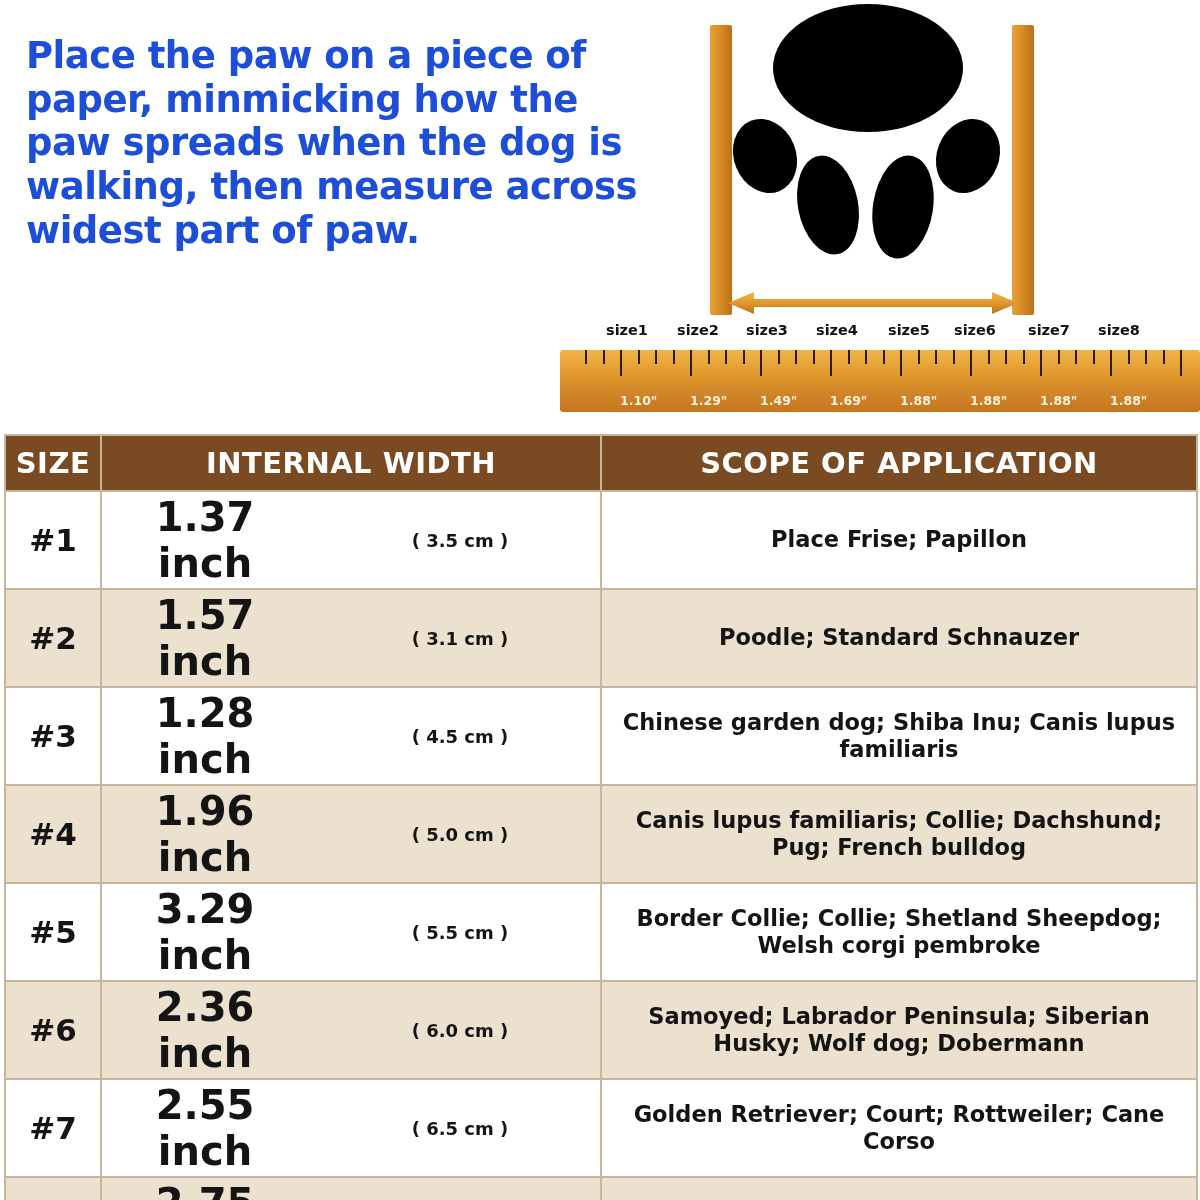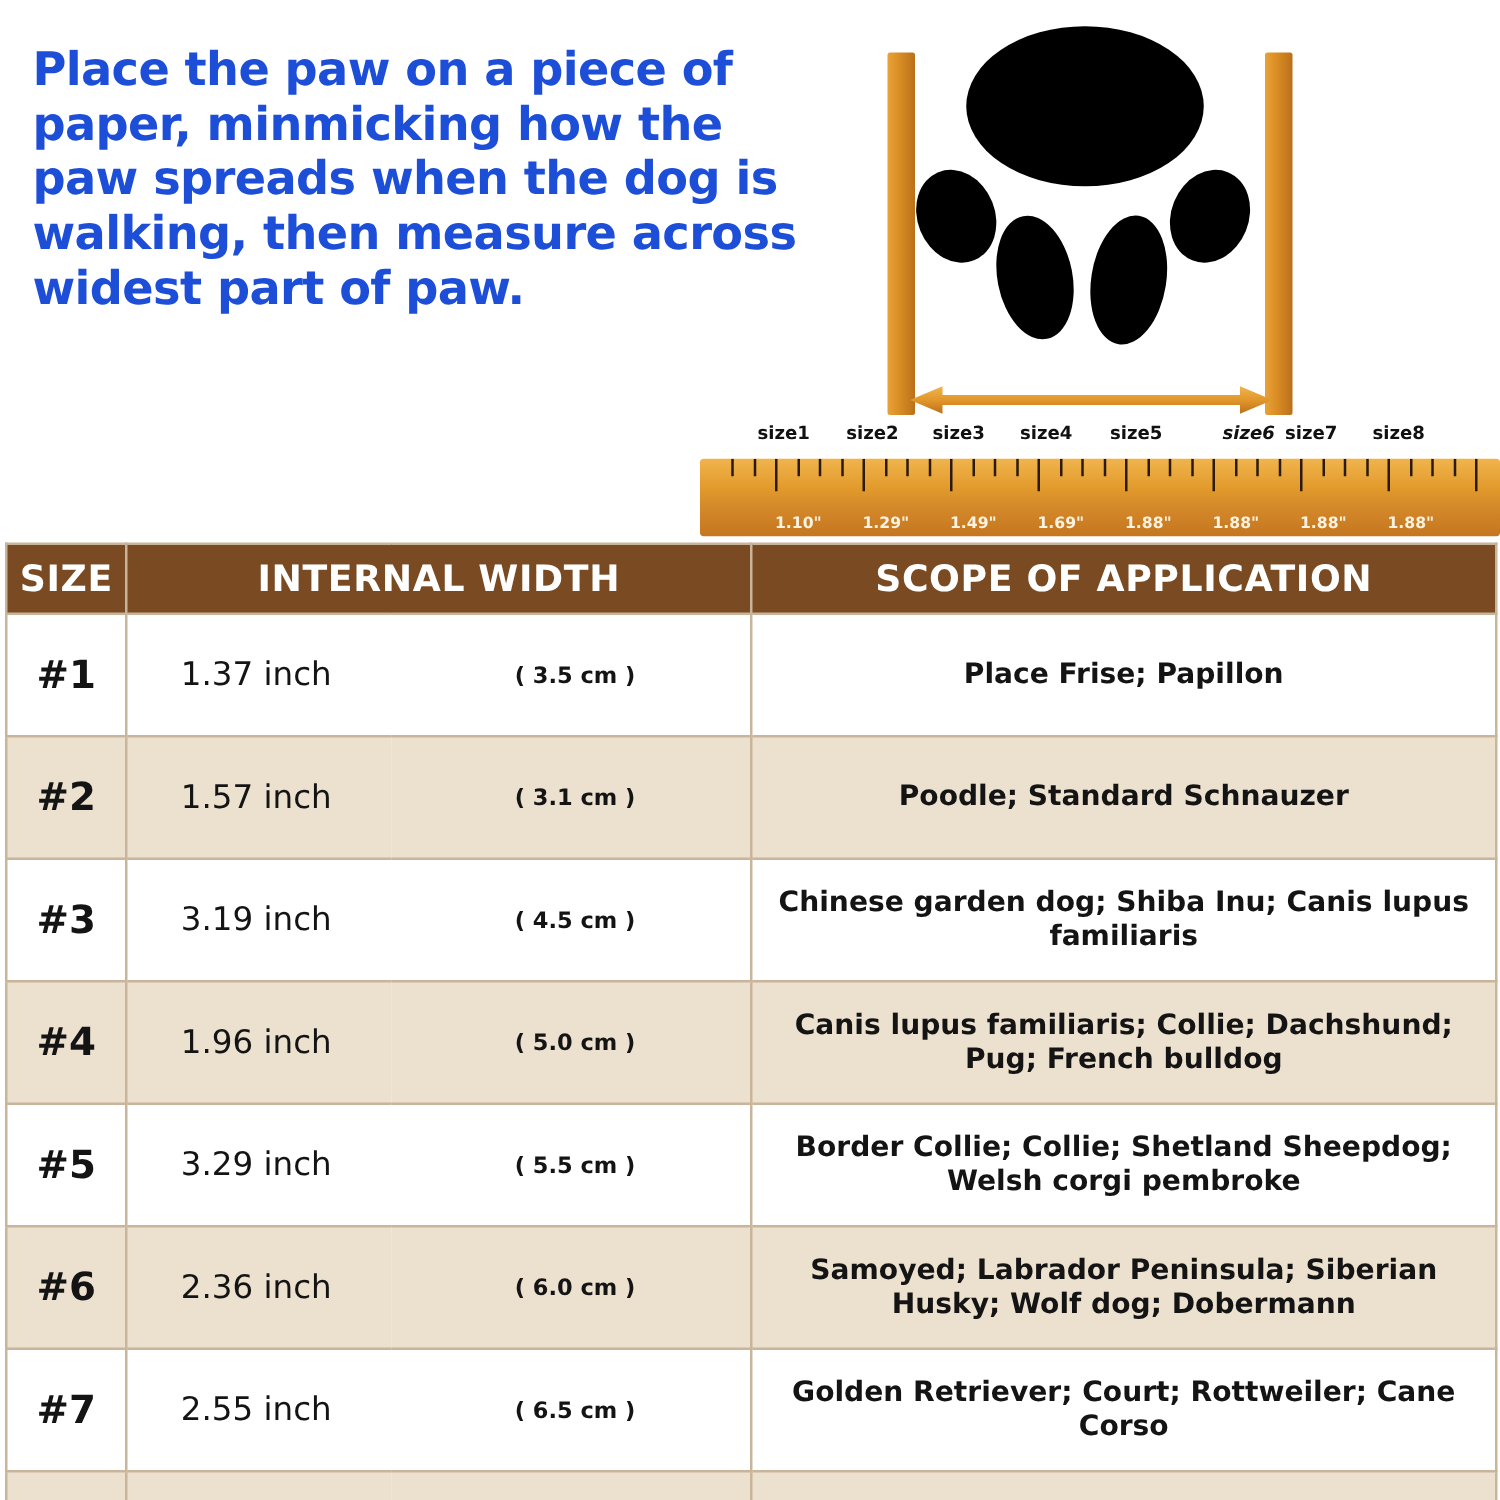--- a/index.html
+++ b/index.html
@@ -35,21 +35,20 @@
     font-family: "DejaVu Sans", sans-serif;
   }
 
   
   .diagram {
     position: absolute;
     left: 560px;
     top: 0px;
     width: 640px;
     height: 430px;
-    margin-top: 17px;
   }
   .post {
     position: absolute;
     width: 22px;
     background: linear-gradient(to right, #e8a238 0%, #d98c24 45%, #b9701a 100%);
     border-radius: 2px;
   }
   .post.left  { left: 150px; top: 25px; height: 290px; }
   .post.right { left: 452px; top: 25px; height: 290px; }
 
@@ -171,22 +170,22 @@
     color: #141414;
   }
   table.size-table tbody tr:nth-child(odd)  td { background: #ffffff; }
   table.size-table tbody tr:nth-child(even) td { background: #ece0cf; }
 
   td.size-cell {
     font-size: 31px;
     font-weight: bold;
   }
   td.inch-cell {
-    font-size: 26px;
-    font-weight: normal;
+    font-size: 40px;
+    font-weight: bold;
     text-align: right;
     padding-right: 6px;
     border-right: none !important;
   }
   td.cm-cell {
     font-size: 18px;
     font-weight: bold;
     text-align: left;
     padding-left: 8px;
     border-left: none !important;
@@ -232,21 +231,21 @@
     </div>
 
     <div class="ruler-wrap">
 
       <div class="size-labels">
         <span style="left:46px;">size1</span>
         <span style="left:117px;">size2</span>
         <span style="left:186px;">size3</span>
         <span style="left:256px;">size4</span>
         <span style="left:328px;">size5</span>
-        <span style="left:418px;font-style:italic;">size6</span>
+        <span style="left:394px;">size6</span>
         <span style="left:468px;">size7</span>
         <span style="left:538px;text-align:center;">size8</span>
       </div>
 
       <div class="ruler">
 
         <div class="tick major" style="left:60px;"></div>
         <div class="tick major" style="left:130px;"></div>
         <div class="tick major" style="left:200px;"></div>
         <div class="tick major" style="left:270px;"></div>
@@ -319,21 +318,21 @@
         <td class="scope-cell">Place Frise; Papillon</td>
       </tr>
       <tr>
         <td class="size-cell">#2</td>
         <td class="inch-cell">1.57 inch</td>
         <td class="cm-cell">( 3.1 cm )</td>
         <td class="scope-cell">Poodle; Standard Schnauzer</td>
       </tr>
       <tr>
         <td class="size-cell">#3</td>
-        <td class="inch-cell">3.19 inch</td>
+        <td class="inch-cell">1.28 inch</td>
         <td class="cm-cell">( 4.5 cm )</td>
         <td class="scope-cell">Chinese garden dog; Shiba Inu; Canis lupus familiaris</td>
       </tr>
       <tr>
         <td class="size-cell">#4</td>
         <td class="inch-cell">1.96 inch</td>
         <td class="cm-cell">( 5.0 cm )</td>
         <td class="scope-cell">Canis lupus familiaris; Collie; Dachshund; Pug; French bulldog</td>
       </tr>
       <tr>

